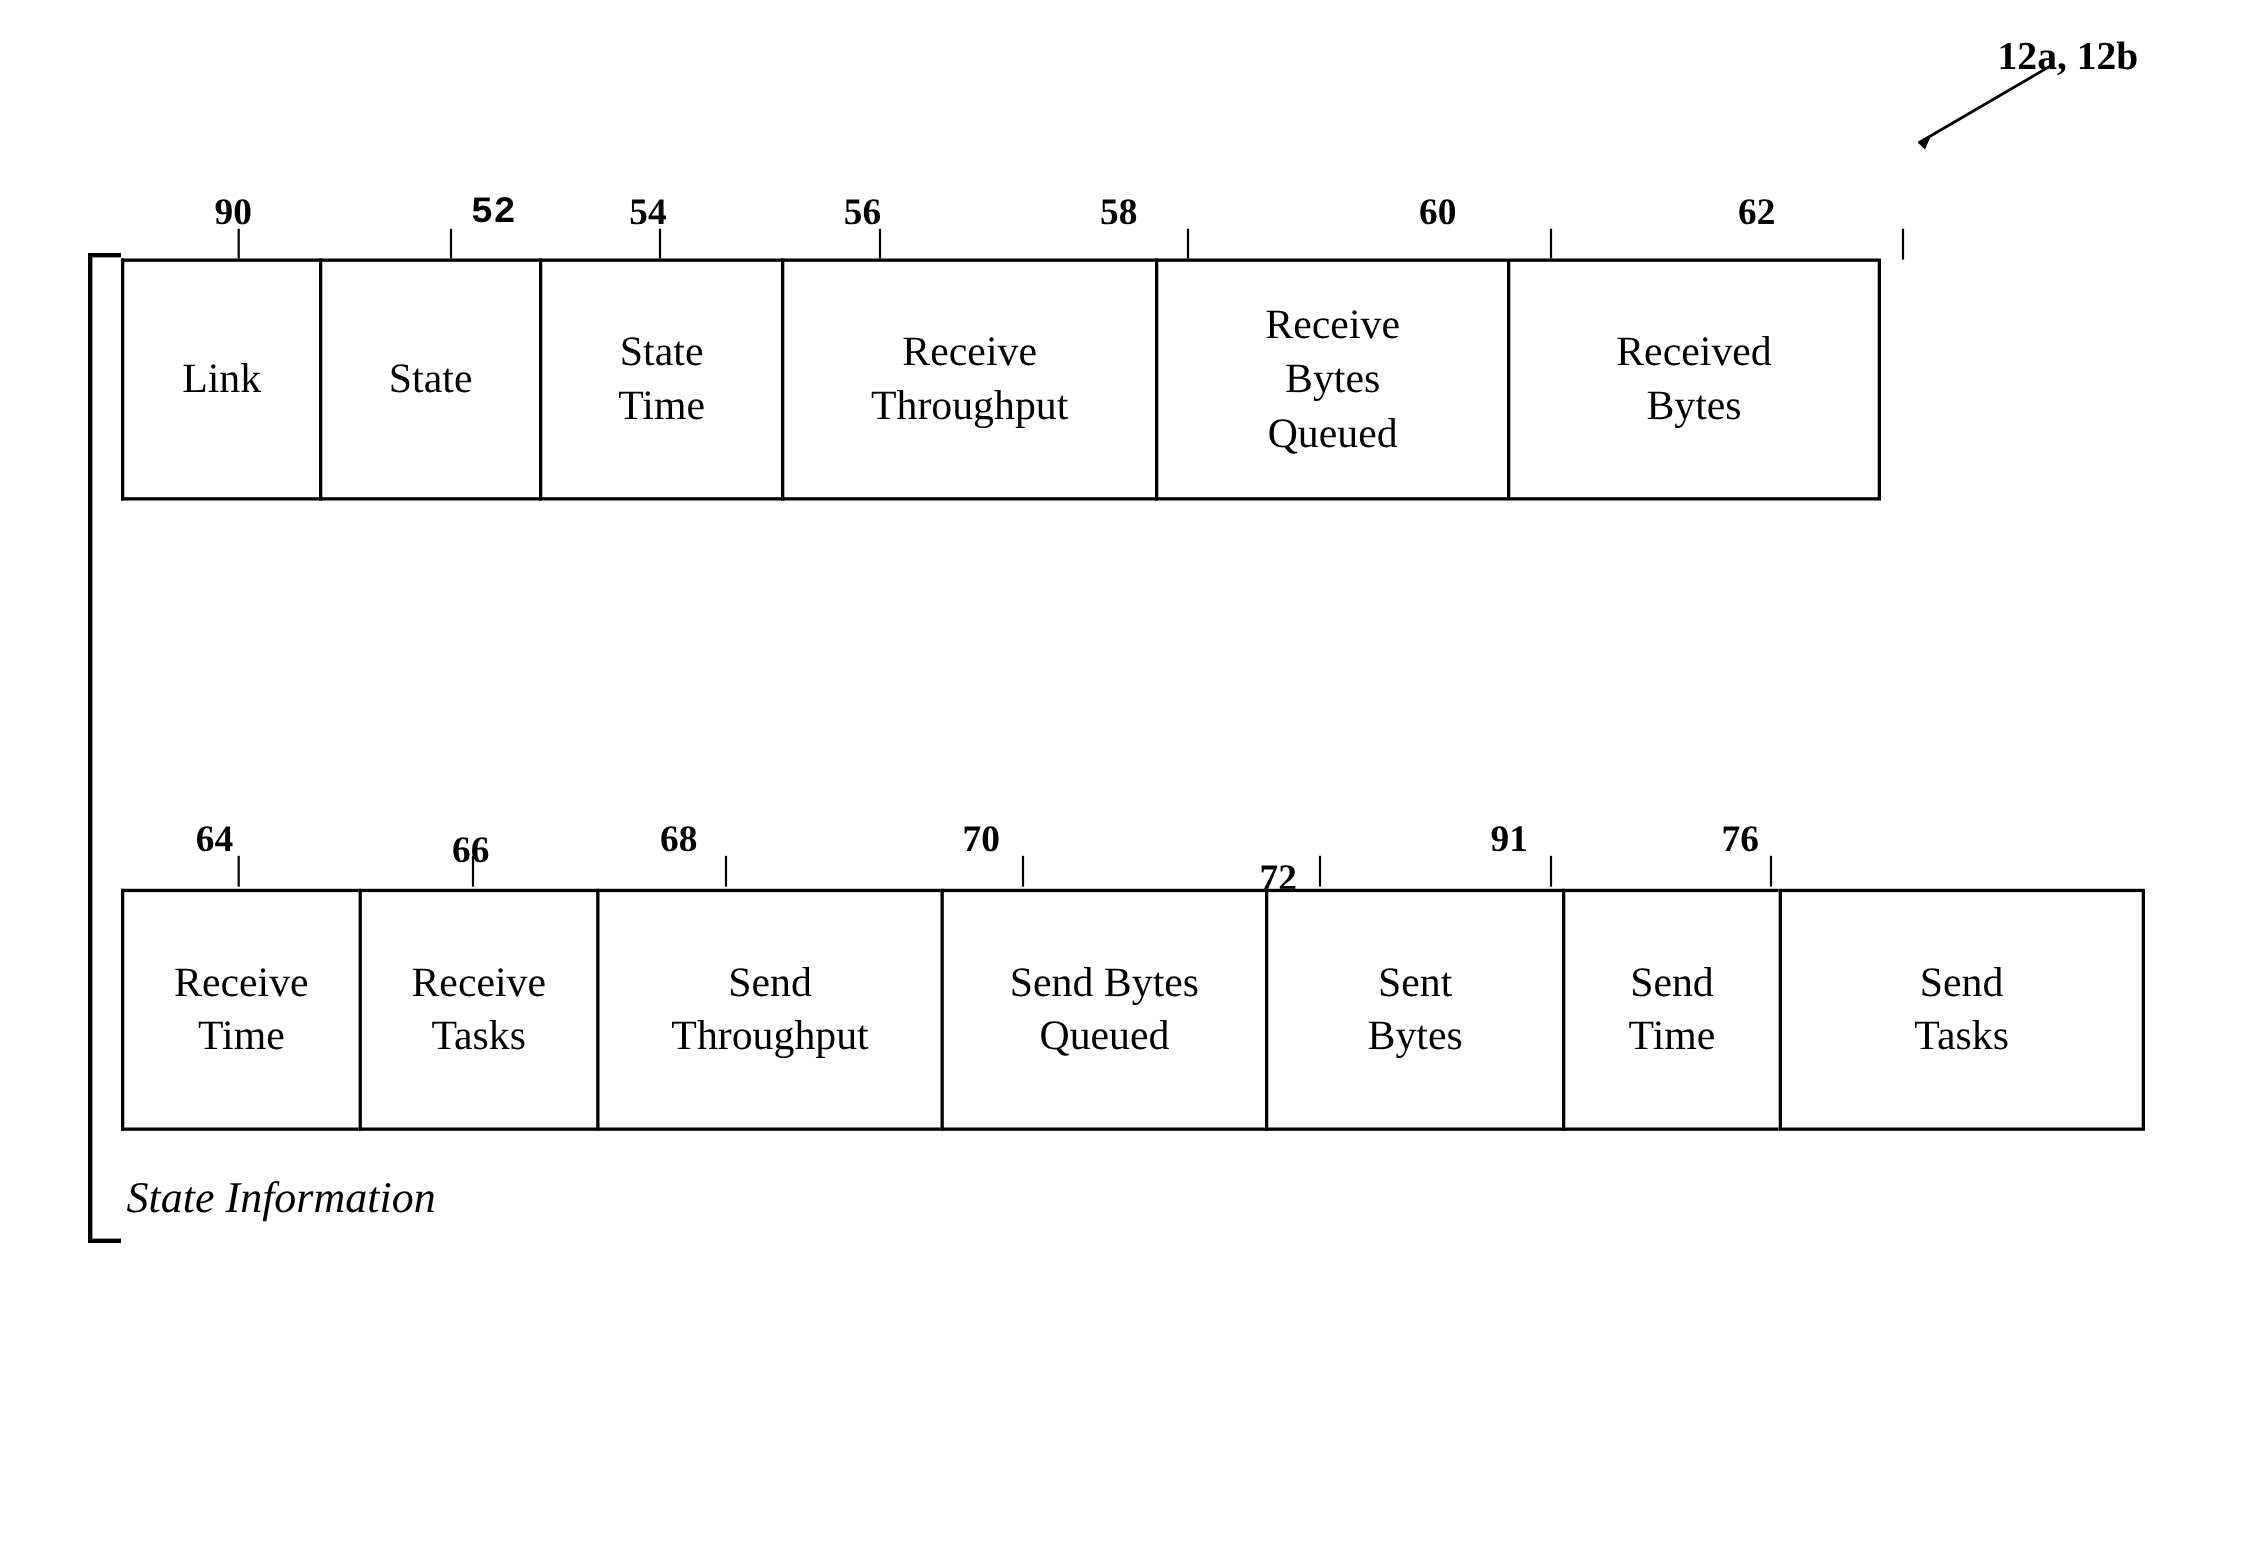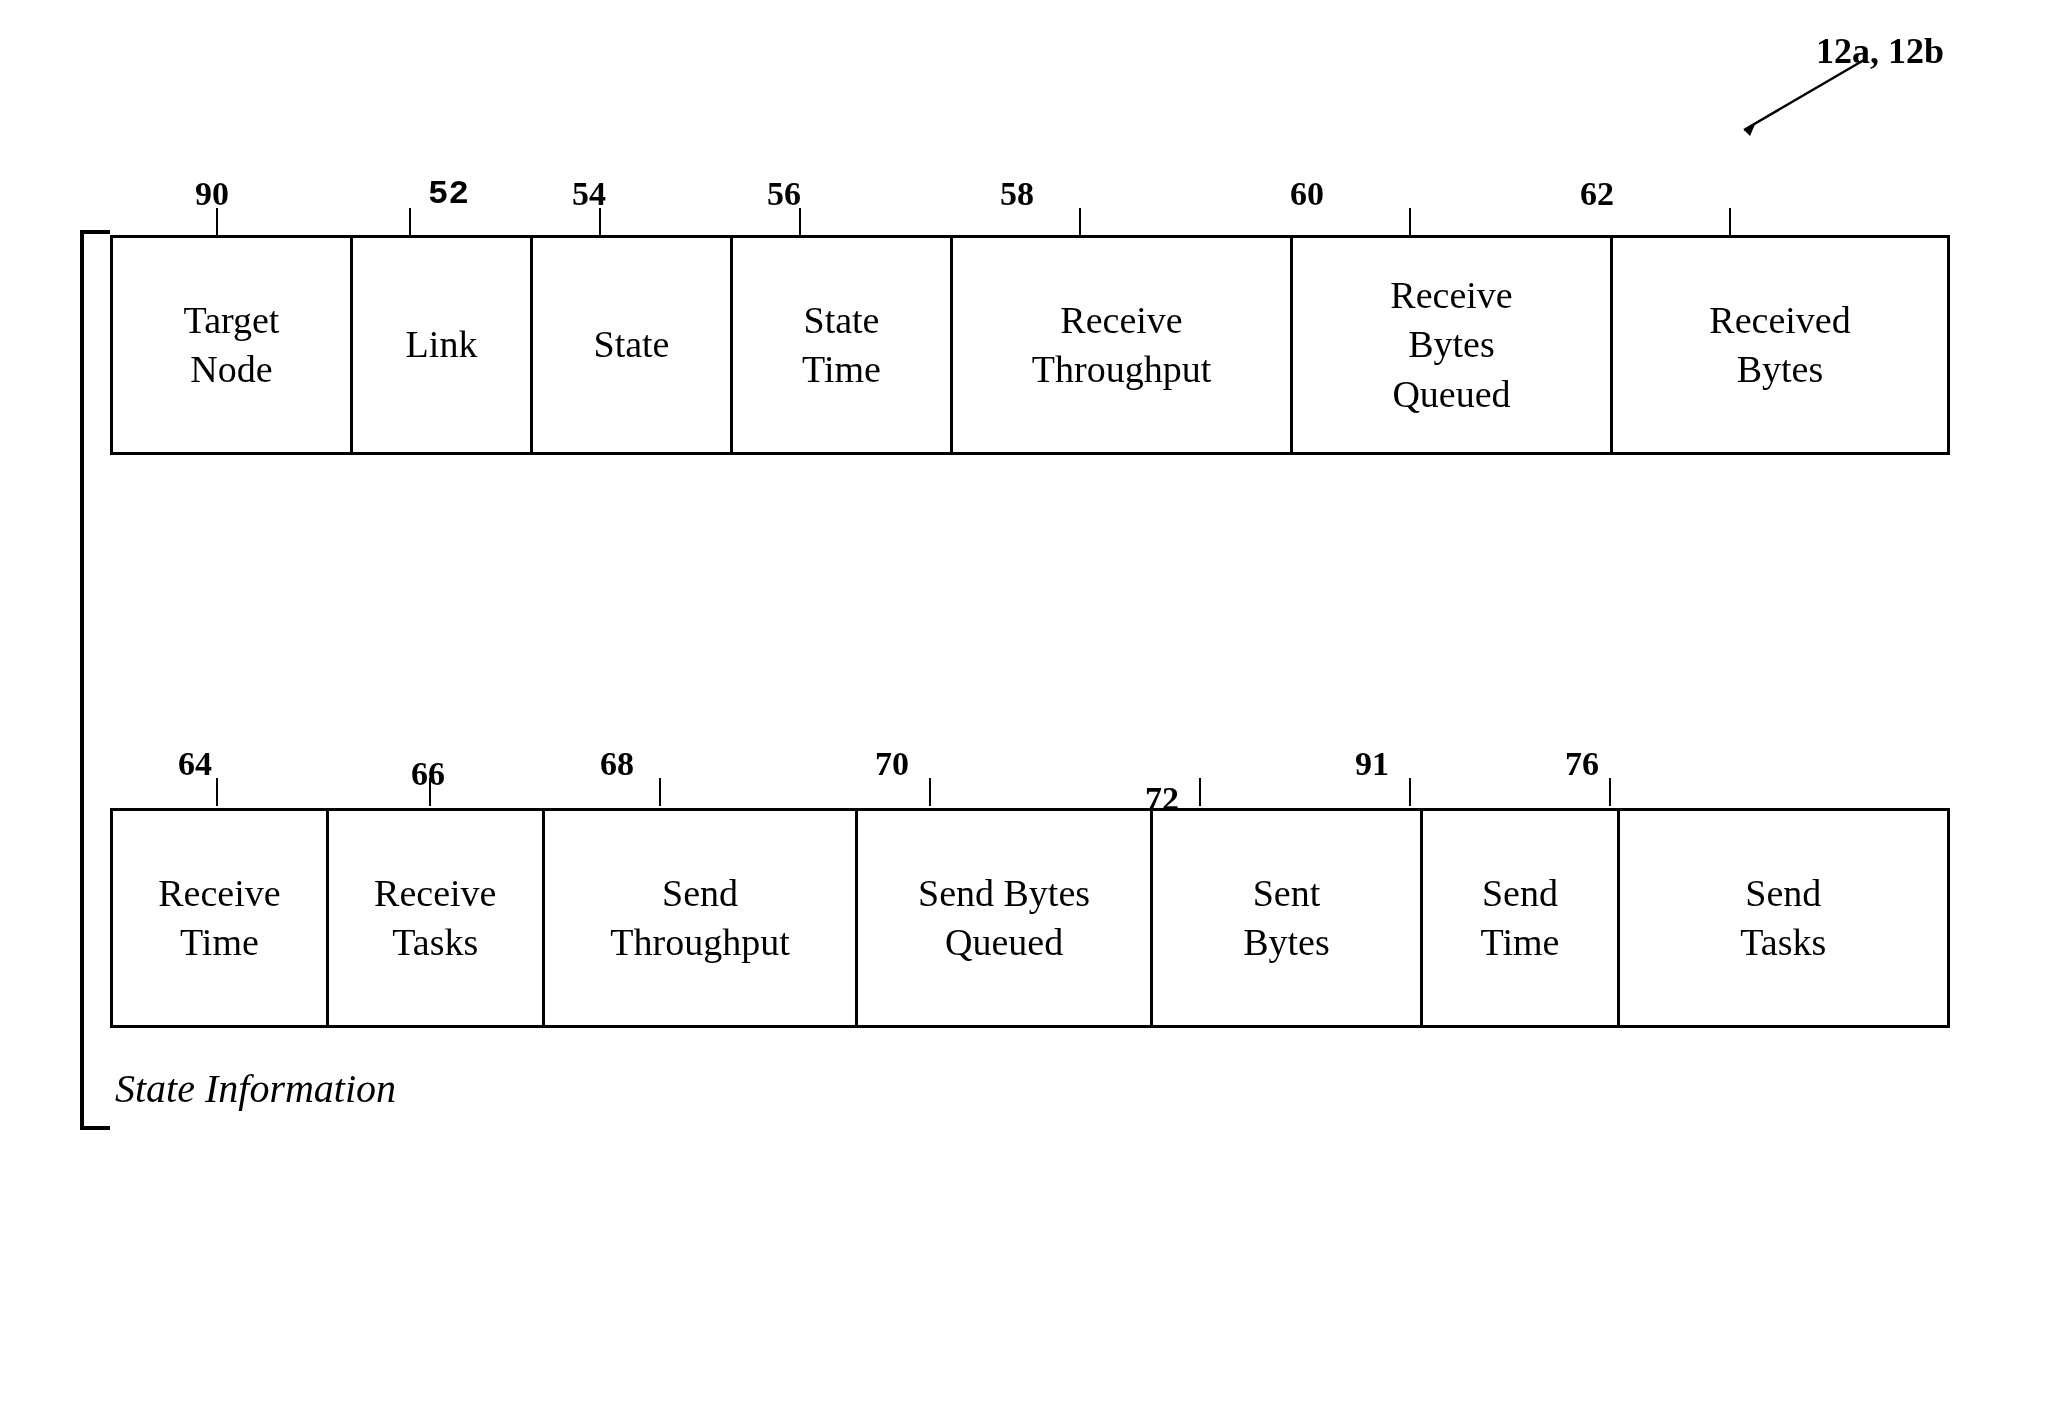--- a/index.html
+++ b/index.html
@@ -135,21 +135,20 @@
   <line x1="107" y1="0" x2="107" y2="28" stroke="#000" stroke-width="2"></line>
   <line x1="320" y1="0" x2="320" y2="28" stroke="#000" stroke-width="2"></line>
   <line x1="550" y1="0" x2="550" y2="28" stroke="#000" stroke-width="2"></line>
   <line x1="820" y1="0" x2="820" y2="28" stroke="#000" stroke-width="2"></line>
   <line x1="1090" y1="0" x2="1090" y2="28" stroke="#000" stroke-width="2"></line>
   <line x1="1300" y1="0" x2="1300" y2="28" stroke="#000" stroke-width="2"></line>
   <line x1="1500" y1="0" x2="1500" y2="28" stroke="#000" stroke-width="2"></line>
 </svg>
 
 <div class="table-row table-row-1" style="position:absolute; top:235px; left:110px;">
-  <div class="cell row1-col1">Target<br>Node</div>
   <div class="cell row1-col2">Link</div>
   <div class="cell row1-col3">State</div>
   <div class="cell row1-col4">State<br>Time</div>
   <div class="cell row1-col5">Receive<br>Throughput</div>
   <div class="cell row1-col6">Receive<br>Bytes<br>Queued</div>
   <div class="cell row1-col7">Received<br>Bytes</div>
 </div>
 
 <div class="table-row table-row-2" style="position:absolute; top:808px; left:110px;">
   <div class="cell row2-col1">Receive<br>Time</div>

